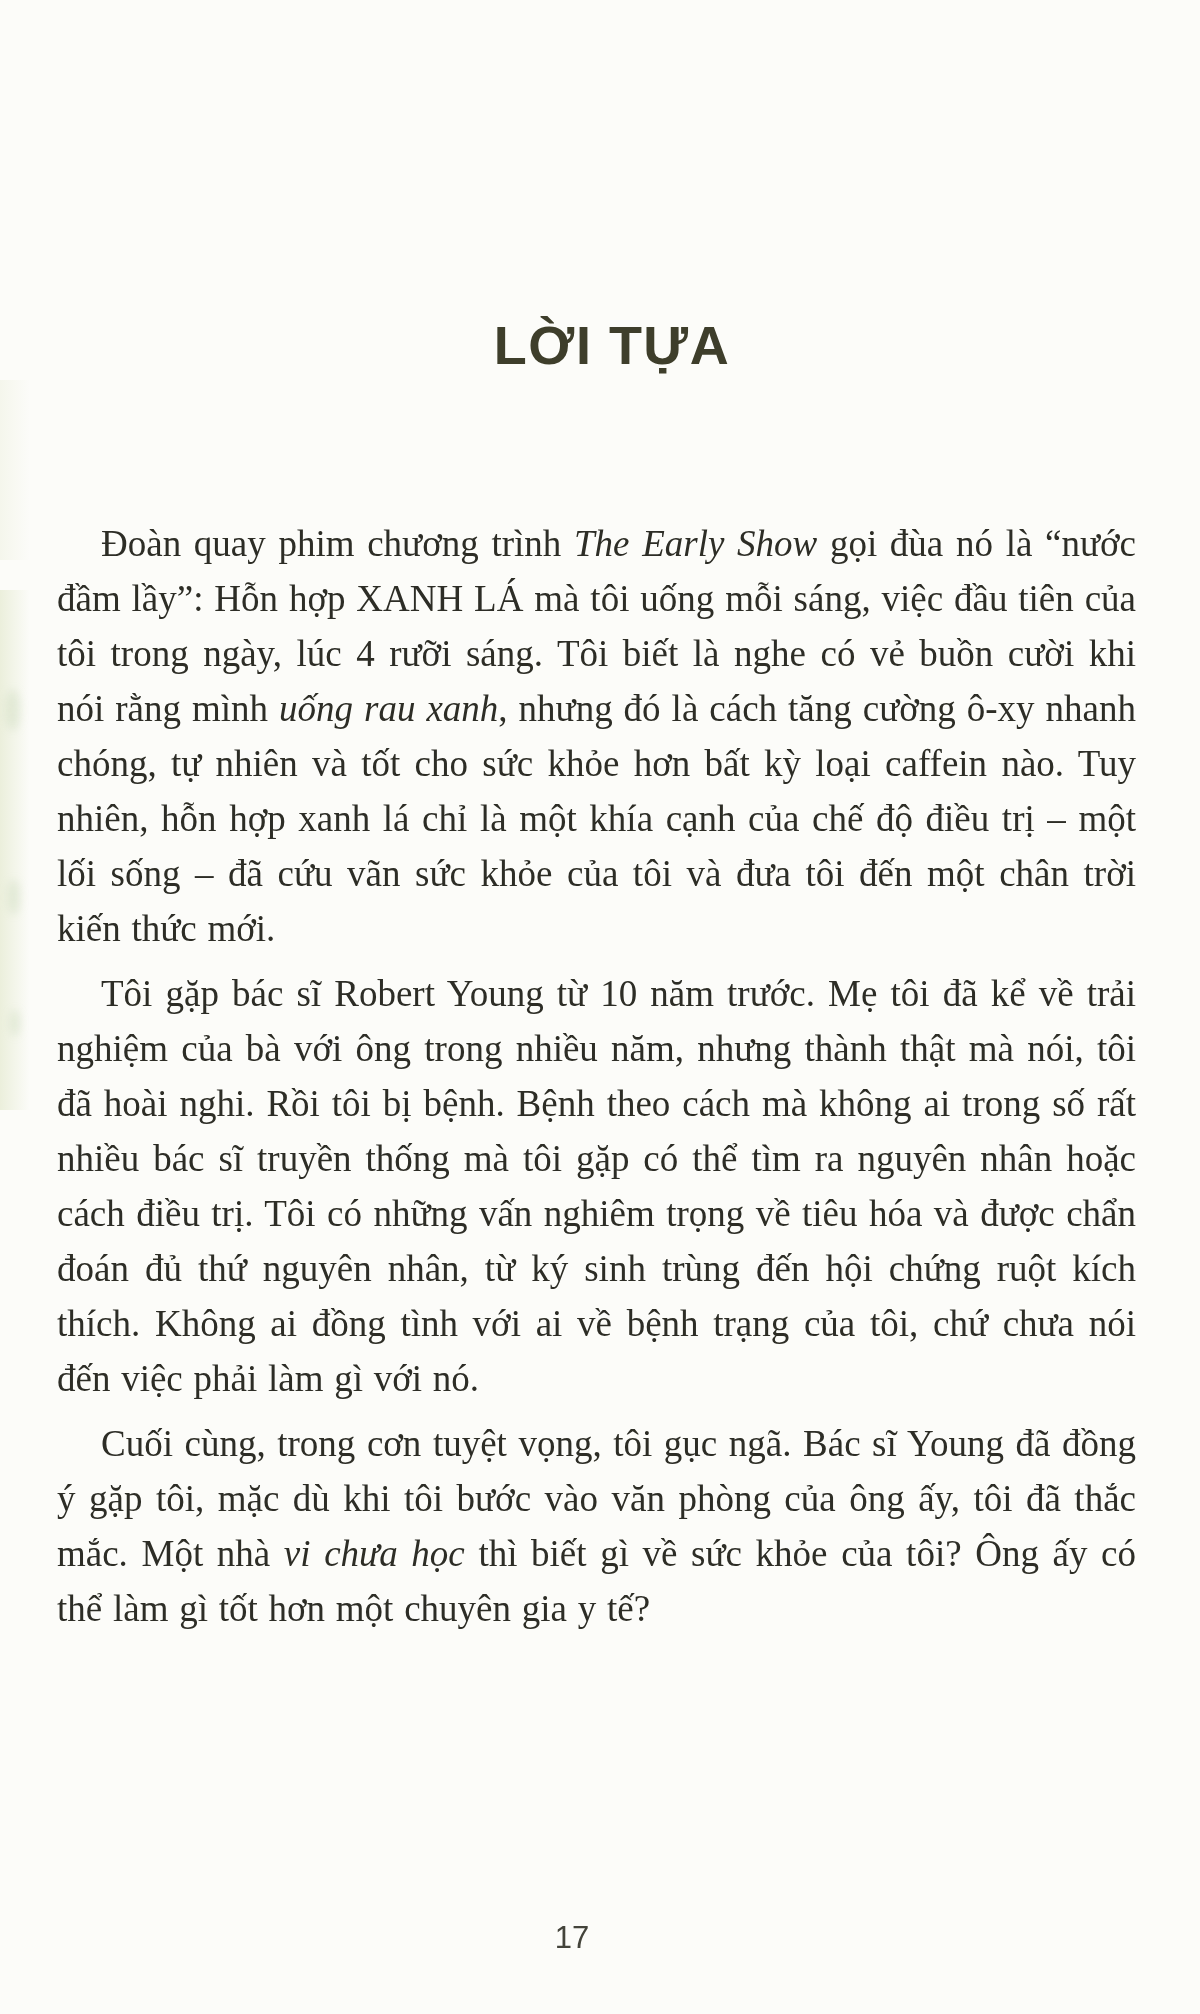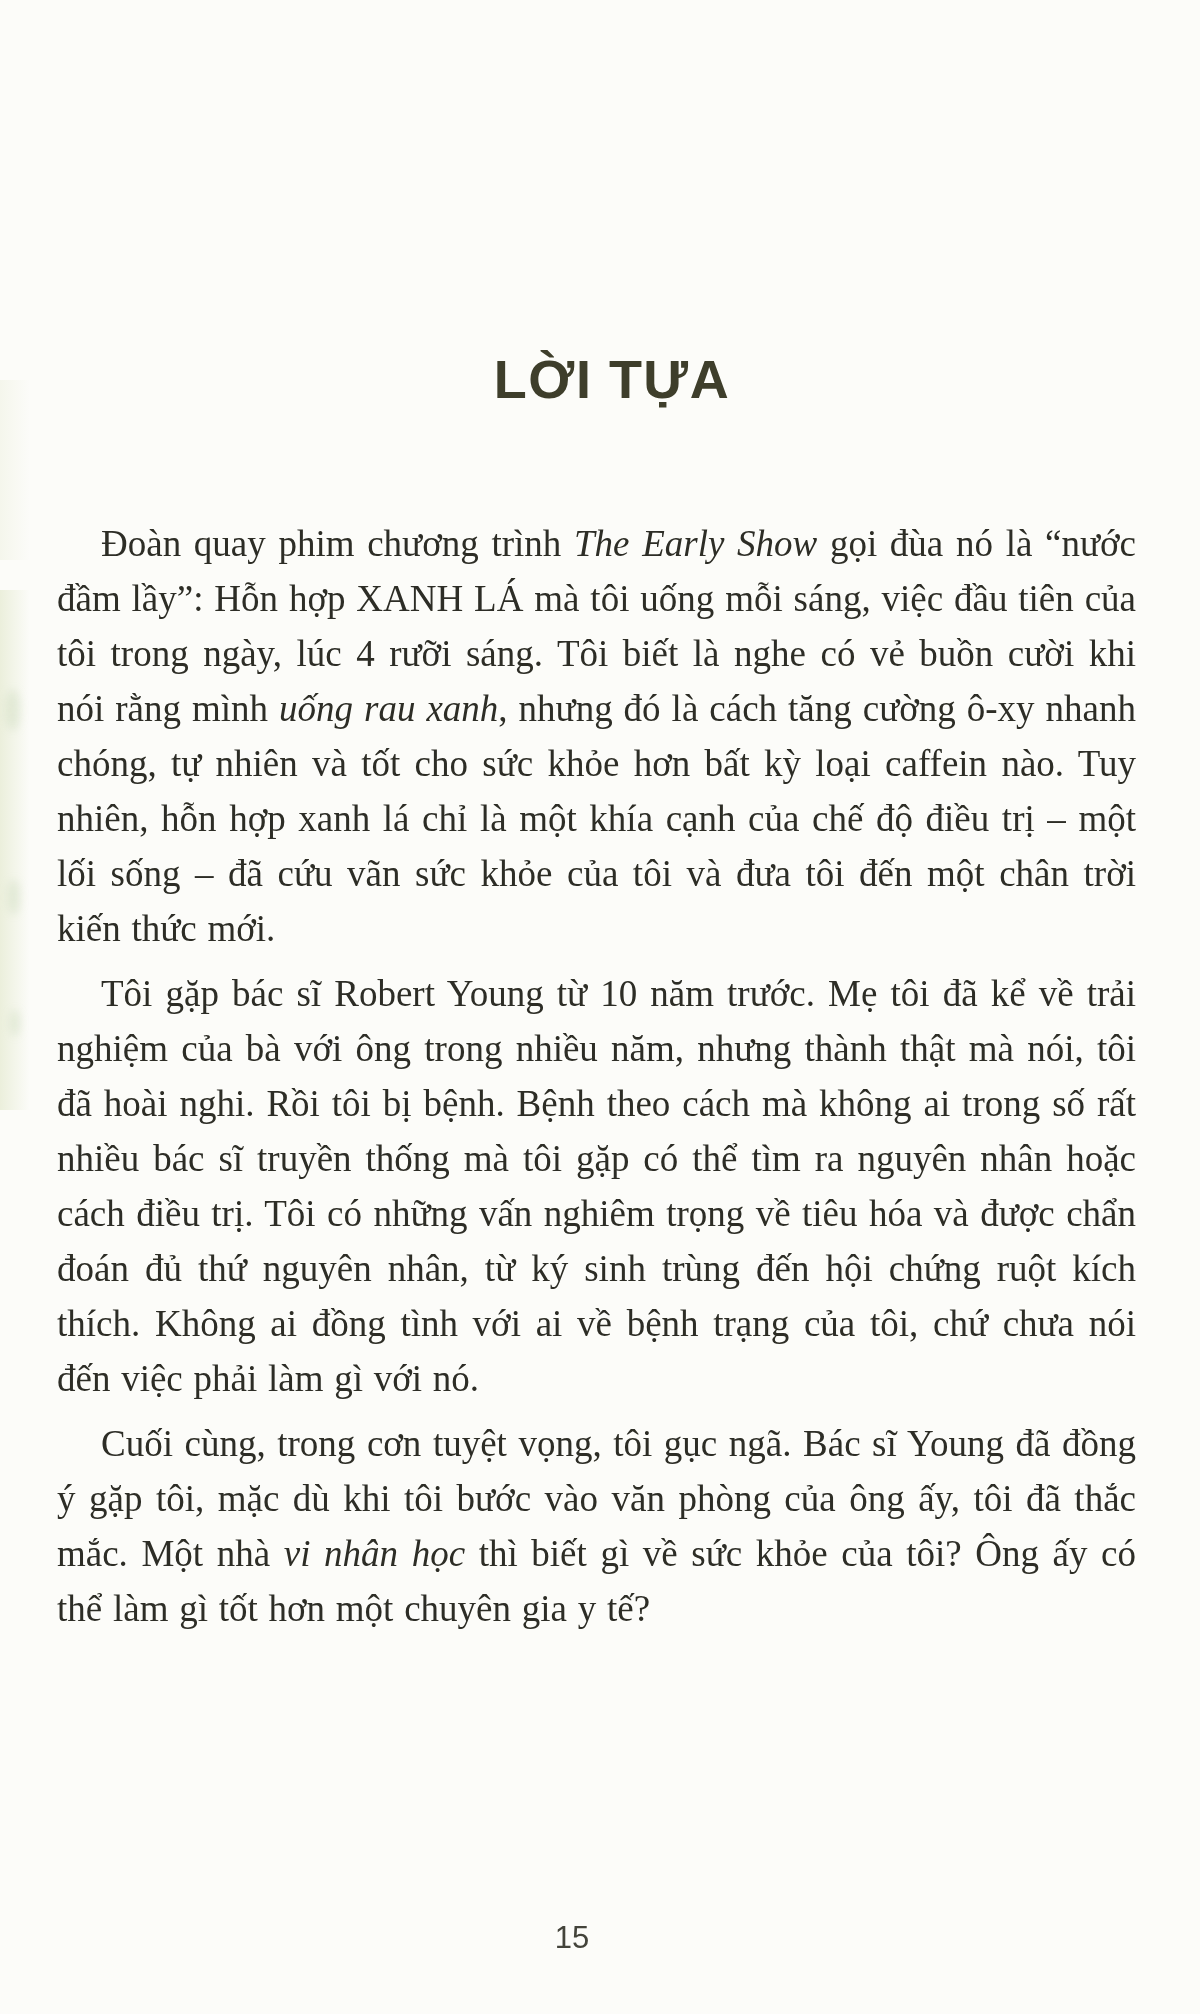--- a/index.html
+++ b/index.html
@@ -32,21 +32,21 @@
     background:rgba(150,185,130,0.18);
     filter:blur(4px);
     border-radius:45%;
     pointer-events:none;
   }
   .gm1{left:6px;top:690px;width:14px;height:40px;}
   .gm2{left:8px;top:880px;width:12px;height:34px;}
   .gm3{left:10px;top:1010px;width:10px;height:26px;}
   .title{
     position:absolute;
-    left:0;right:0;top:348px;
+    left:0;right:0;top:314px;
     margin:0;
     text-align:center;
     font-family:"Liberation Sans", sans-serif;
     font-weight:bold;
     font-size:54px;
     letter-spacing:1.5px;
     color:var(--title-color);
     padding-left:24px;
   }
   .content{
@@ -81,17 +81,17 @@
   <div class="ghost-strip"></div>
   <div class="ghost-mark gm1"></div>
   <div class="ghost-mark gm2"></div>
   <div class="ghost-mark gm3"></div>
 
   <h1 class="title">LỜI TỰA</h1>
 
   <div class="content">
       <p class="para"><span>Đoàn quay phim chương trình </span><em>The Early Show</em><span> gọi đùa nó là “nước đầm lầy”: Hỗn hợp XANH LÁ mà tôi uống mỗi sáng, việc đầu tiên của tôi trong ngày, lúc 4 rưỡi sáng. Tôi biết là nghe có vẻ buồn cười khi nói rằng mình </span><em>uống rau xanh</em><span>, nhưng đó là cách tăng cường ô-xy nhanh chóng, tự nhiên và tốt cho sức khỏe hơn bất kỳ loại caffein nào. Tuy nhiên, hỗn hợp xanh lá chỉ là một khía cạnh của chế độ điều trị – một lối sống – đã cứu vãn sức khỏe của tôi và đưa tôi đến một chân trời kiến thức mới.</span></p>
       <p class="para"><span>Tôi gặp bác sĩ Robert Young từ 10 năm trước. Mẹ tôi đã kể về trải nghiệm của bà với ông trong nhiều năm, nhưng thành thật mà nói, tôi đã hoài nghi. Rồi tôi bị bệnh. Bệnh theo cách mà không ai trong số rất nhiều bác sĩ truyền thống mà tôi gặp có thể tìm ra nguyên nhân hoặc cách điều trị. Tôi có những vấn nghiêm trọng về tiêu hóa và được chẩn đoán đủ thứ nguyên nhân, từ ký sinh trùng đến hội chứng ruột kích thích. Không ai đồng tình với ai về bệnh trạng của tôi, chứ chưa nói đến việc phải làm gì với nó.</span></p>
-      <p class="para"><span>Cuối cùng, trong cơn tuyệt vọng, tôi gục ngã. Bác sĩ Young đã đồng ý gặp tôi, mặc dù khi tôi bước vào văn phòng của ông ấy, tôi đã thắc mắc. Một nhà </span><em>vi nhân học</em><span> thì biết gì về sức khỏe của tôi? Ông ấy có thể làm gì tốt hơn một chuyên gia y tế?</span></p>
+      <p class="para"><span>Cuối cùng, trong cơn tuyệt vọng, tôi gục ngã. Bác sĩ Young đã đồng ý gặp tôi, mặc dù khi tôi bước vào văn phòng của ông ấy, tôi đã thắc mắc. Một nhà </span><em>vi chưa học</em><span> thì biết gì về sức khỏe của tôi? Ông ấy có thể làm gì tốt hơn một chuyên gia y tế?</span></p>
     </div>
 
-  <div class="page-number">15</div>
+  <div class="page-number">17</div>
 </div>
 
 </body></html>

